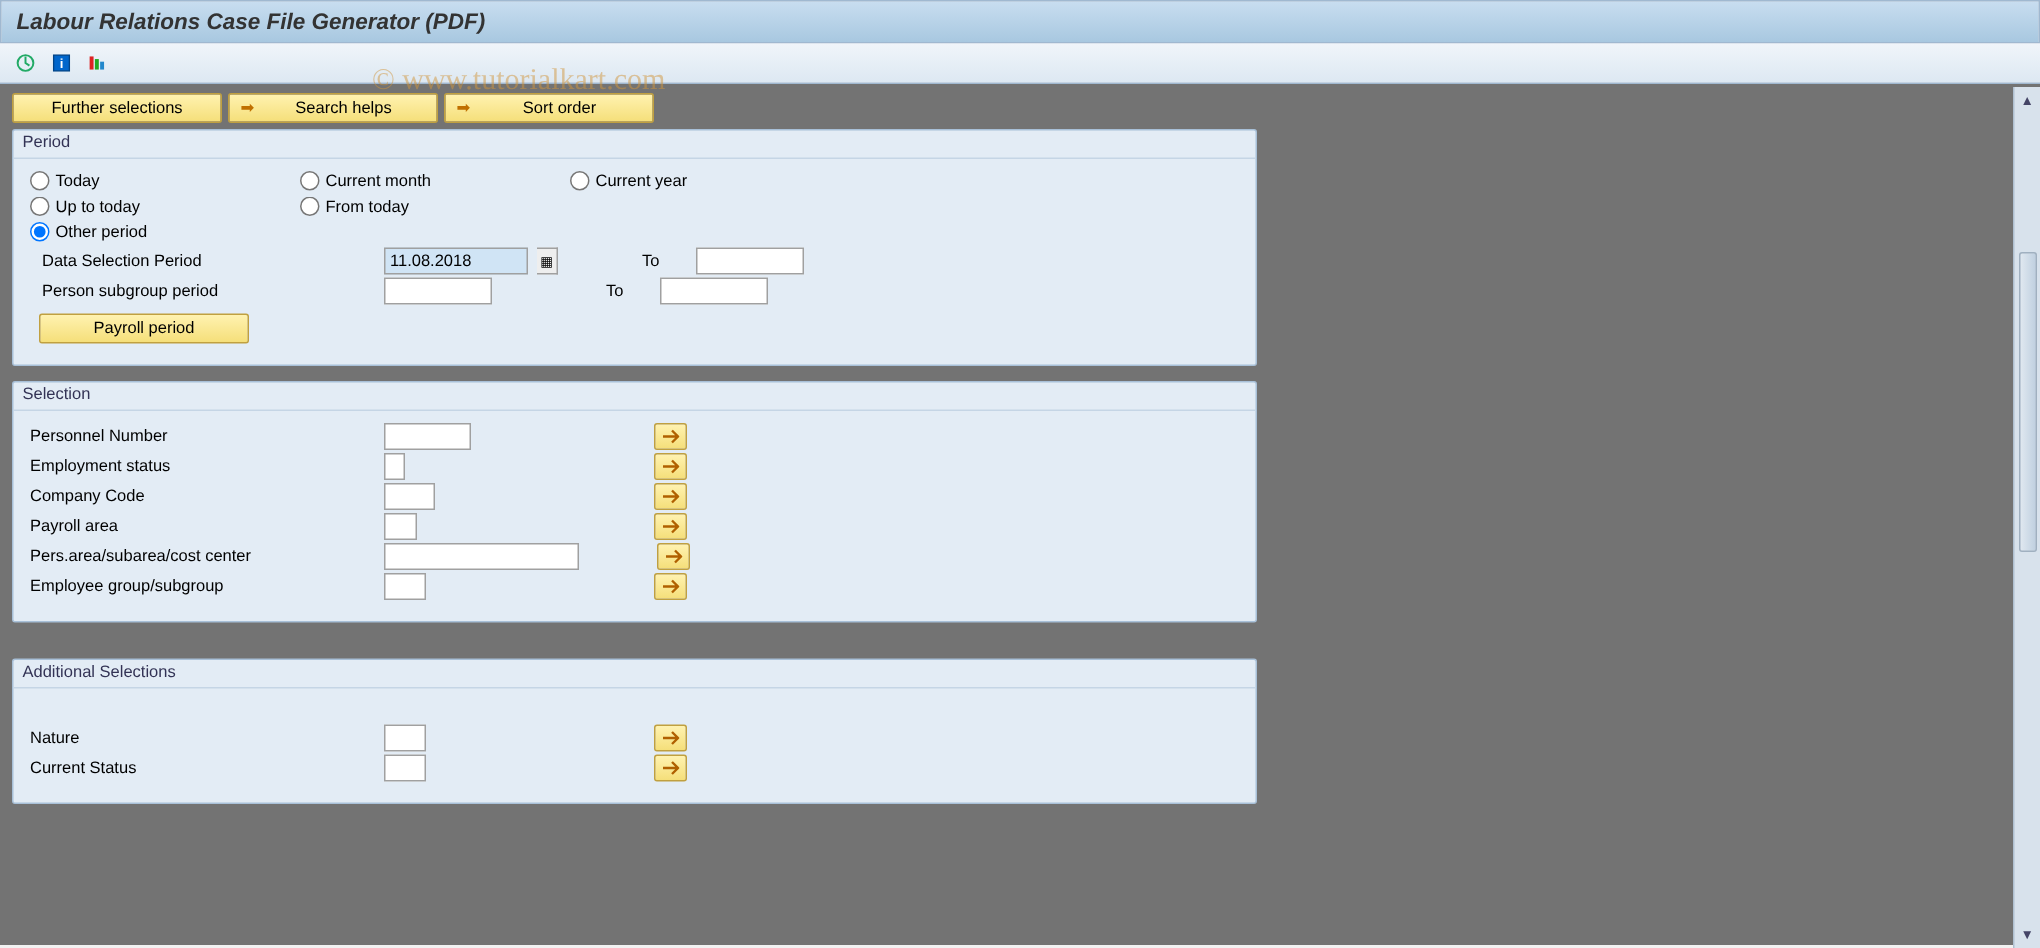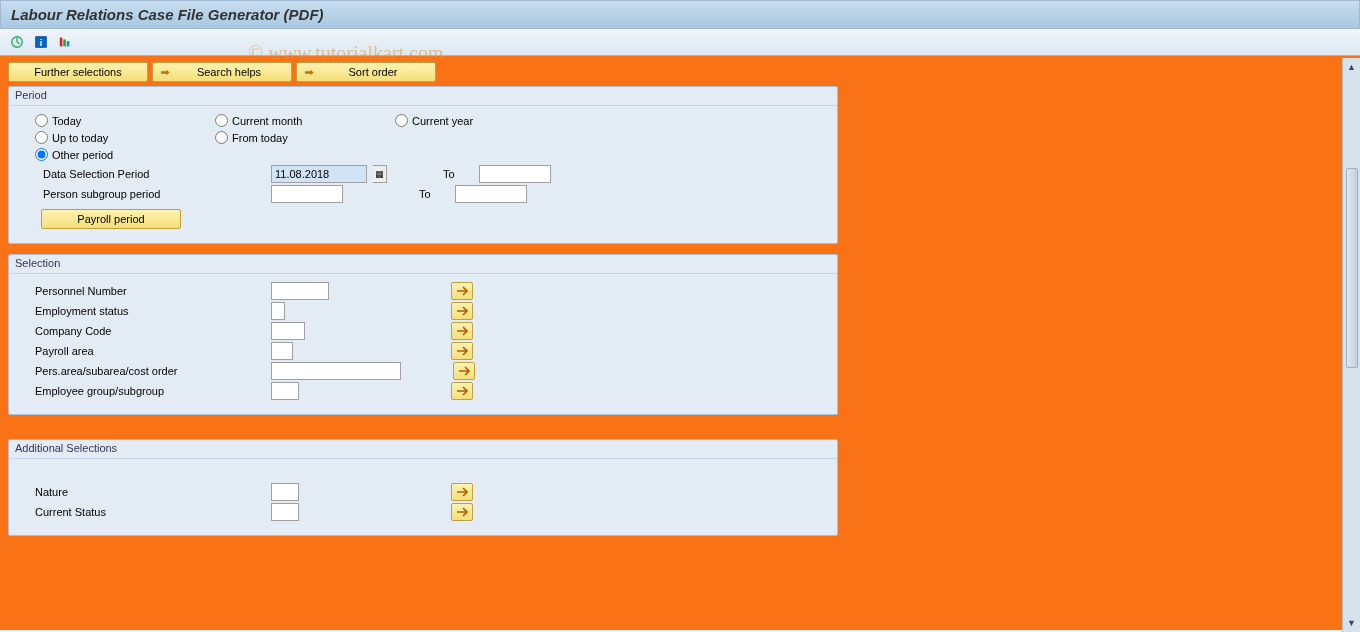--- a/index.html
+++ b/index.html
@@ -31,21 +31,21 @@
     }
     .tb-icon {
       width: 18px; height: 18px;
       display: inline-flex; align-items: center; justify-content: center;
       cursor: pointer;
       border: 1px solid transparent;
     }
     .main-area {
       position: relative;
       padding: 6px 30px 6px 8px;
-      background: #f97316;
+      background: #737373;
       height: calc(100% - 28px - 30px);
       overflow-y: auto;
     }
     .watermark {
       position: absolute;
       top: 42px; left: 248px;
       color: rgba(210,150,60,0.5);
       font-size: 20px;
       font-family: Georgia, serif;
       pointer-events: none;
@@ -87,21 +87,21 @@
       border-radius: 2px;
       width: 830px;
       padding-bottom: 6px;
     }
     .group-title {
       font-size: 11px;
       color: #335;
       padding: 2px 18px 4px 6px;
       border-bottom: 1px solid #c5d5e5;
     }
-    .group-content { padding: 6px 20px; }
+    .group-content { padding: 6px 5px; }
     .radio-row {
       display: flex;
       gap: 40px;
       margin: 2px 0 4px 6px;
       align-items: center;
     }
     .radio-item {
       display: flex; align-items: center; gap: 4px;
       min-width: 140px;
     }
@@ -320,21 +320,21 @@
         <span style="width:30px"></span>
         <input class="sap-input" style="width: 22px;">
         <span style="width:106px"></span>
         <span class="multi-btn">
             <svg viewBox="0 0 12 10">
               <path d="M1 5 L11 5 M7 1 L11 5 L7 9" stroke="#b06000" stroke-width="1.6" fill="none"></path>
             </svg>
           </span>
       </div>
       <div class="field-row">
-        <span class="field-label short">Pers.area/subarea/cost order</span>
+        <span class="field-label short">Pers.area/subarea/cost center</span>
         <span style="width:30px"></span>
         <input class="sap-input" style="width: 130px;">
         <span style="width:-2px"></span>
         <span class="multi-btn">
             <svg viewBox="0 0 12 10">
               <path d="M1 5 L11 5 M7 1 L11 5 L7 9" stroke="#b06000" stroke-width="1.6" fill="none"></path>
             </svg>
           </span>
       </div>
       <div class="field-row">

